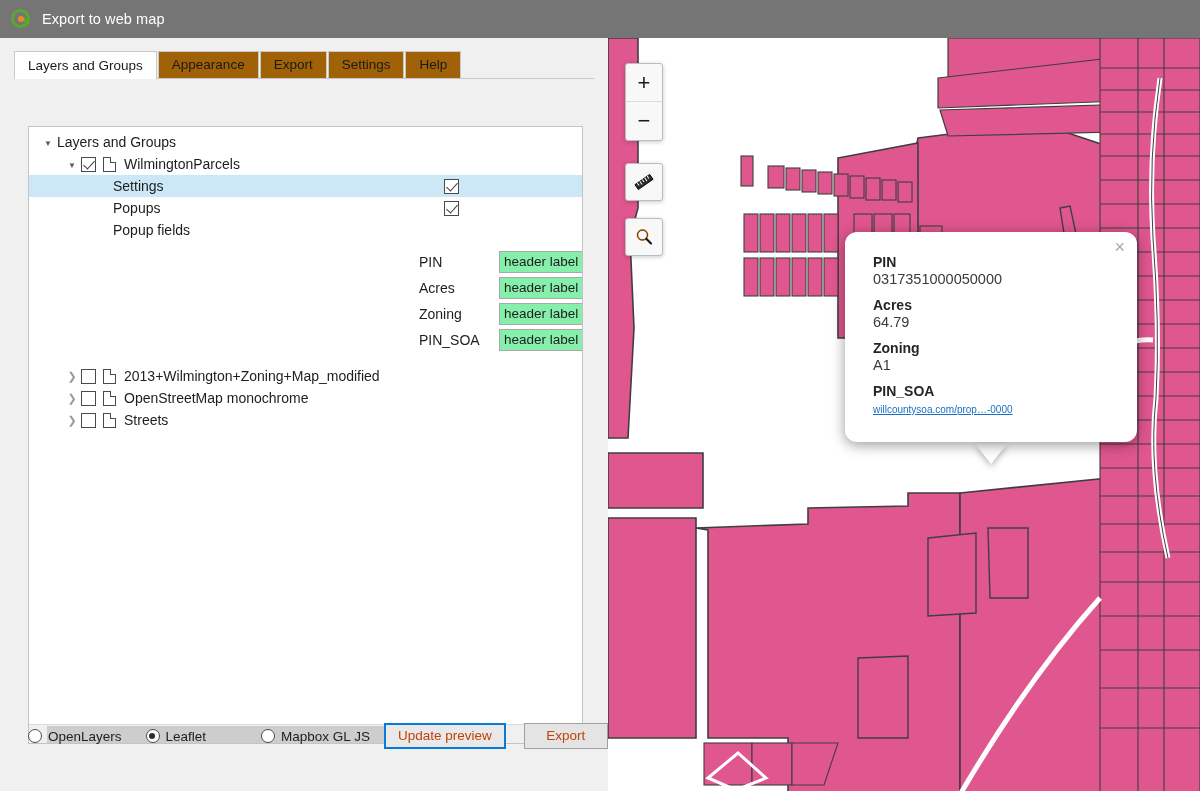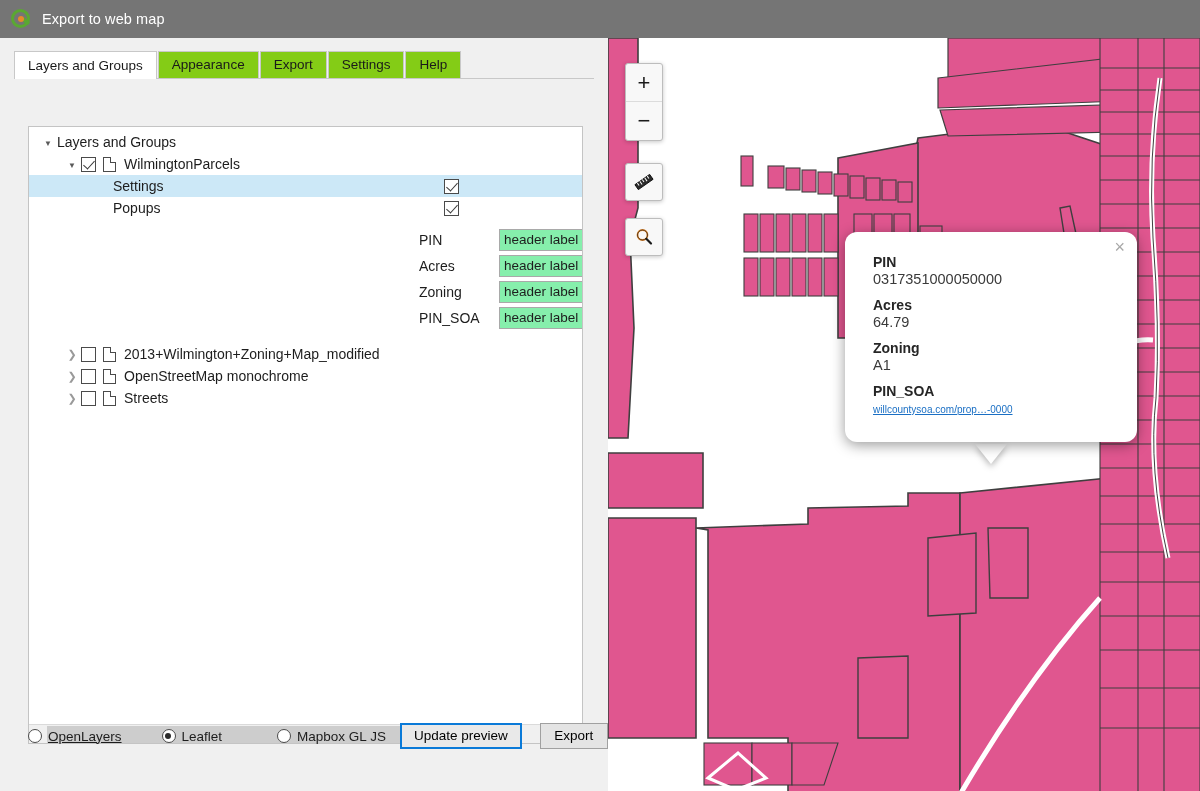--- a/index.html
+++ b/index.html
@@ -80,21 +80,21 @@
     display: flex;
     align-items: flex-end;
     border-bottom: 1px solid #c8c8c8;
   }
   .tab {
     height: 27px;
     line-height: 26px;
     padding: 0 13px;
     font-size: 13.5px;
     color: #1a1a1a;
-    background: #84cc16;
+    background: #a16207;
     border: 1px solid #c8c8c8;
     border-bottom: none;
     margin-right: 1px;
     white-space: nowrap;
     cursor: default;
   }
   .tab.active {
     background: #ffffff;
     border-color: #c8c8c8;
     position: relative;
@@ -303,21 +303,21 @@
     left: 2.5px; top: 2.5px;
     width: 6px; height: 6px;
     border-radius: 50%;
     background: #2b2b2b;
   }
   .btn {
     height: 26px;
     background: #e4e4e4;
     border: 1px solid #a0a0a0;
     font-size: 13.5px;
-    color: #000000;
+    color: #c2410c;
     padding: 0 12px;
     line-height: 24px;
     cursor: pointer;
     white-space: nowrap;
   }
   .btn.focused {
     border: 2px solid #0a7ad8;
     background: #e9e9e9;
     line-height: 22px;
   }
@@ -452,20 +452,23 @@
         <div class="tree-row sub-row selected">
           <span class="tree-label">Settings</span>
           <span class="sub-check"></span>
         </div>
 
         <div class="tree-row sub-row">
           <span class="tree-label">Popups</span>
           <span class="sub-check"></span>
         </div>
 
+        <div class="tree-row sub-row">
+          <span class="tree-label">Popup fields</span>
+        </div>
 
         <div style="height:8px;"></div>
 
         <div class="field-row">
           <span class="field-name">PIN</span>
           <span class="field-combo">header label</span>
         </div>
         <div class="field-row">
           <span class="field-name">Acres</span>
           <span class="field-combo">header label</span>
@@ -505,21 +508,21 @@
           <div class="hs-track">
             <div class="hs-thumb"></div>
           </div>
           <div class="hs-btn">›</div>
         </div>
 
       </div>
     </div>
 
     <div class="bottombar">
-      <div class="radio-item" style="margin-right:40px;text-decoration:underline;">
+      <div class="radio-item" style="margin-right:24px;">
         <span class="radio"></span>
         <span>OpenLayers</span>
       </div>
       <div class="radio-item" style="margin-right:55px;">
         <span class="radio on"></span>
         <span>Leaflet</span>
       </div>
       <div class="radio-item" style="margin-right:14px;justify-content:space-between;">
         <span class="radio"></span>
         <span>Mapbox GL JS</span>

